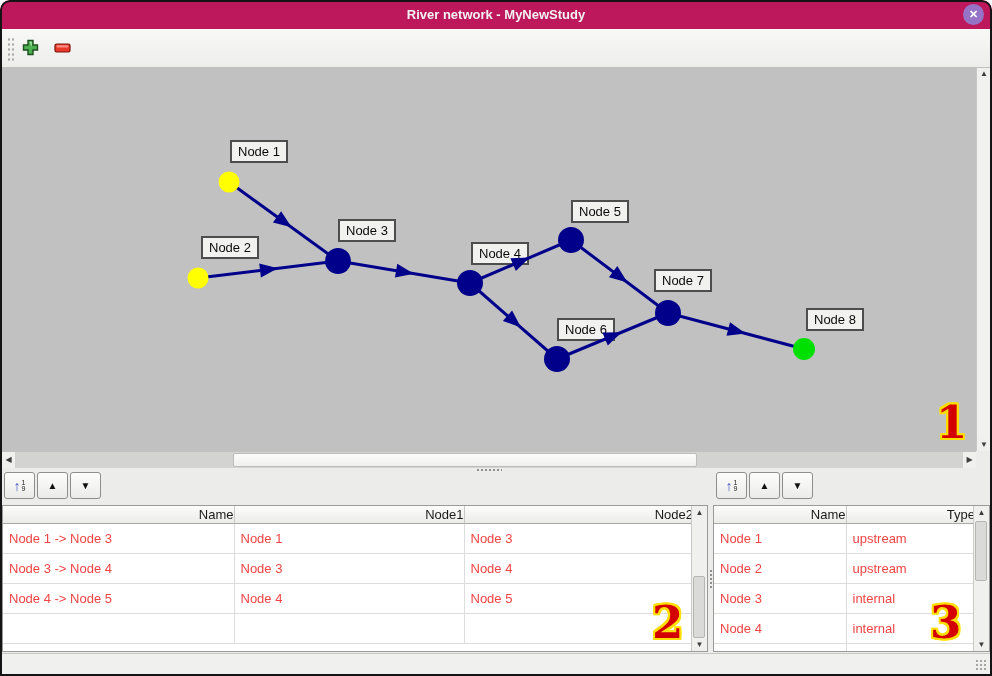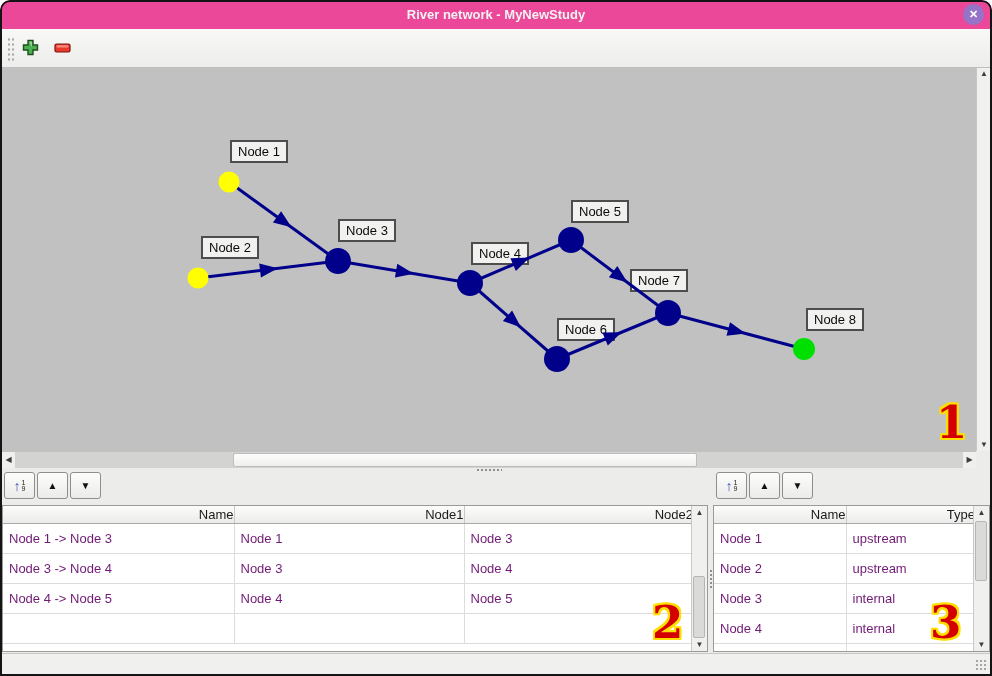--- a/index.html
+++ b/index.html
@@ -7,21 +7,21 @@
     position:relative;width:992px;height:676px;overflow:hidden;
     font-family:"Liberation Sans",sans-serif;background:#ececea;
     border-radius:10px 10px 0 0;
   }
   .frame{
     position:absolute;inset:0;border:2px solid #141414;border-radius:10px 10px 0 0;
     pointer-events:none;z-index:60;
   }
   
   .titlebar{
-    position:absolute;left:0;top:0;width:100%;height:29px;background:#ec4899;
+    position:absolute;left:0;top:0;width:100%;height:29px;background:#be185d;
     border-radius:9px 9px 0 0;display:flex;align-items:center;justify-content:center;z-index:5;
   }
   .title-text{color:#f2f2f2;font-size:13px;font-weight:bold;}
   .close-btn{
     position:absolute;right:8px;top:4px;width:21px;height:21px;border-radius:50%;
     background:#9673c6;display:flex;align-items:center;justify-content:center;
     color:#ffffff;font-size:11px;font-weight:bold;cursor:pointer;
   }
   
   .toolbar{
@@ -98,21 +98,21 @@
     box-sizing:border-box;overflow:hidden;z-index:3;}
   .links-wrap{left:2px;width:706px;}
   .nodes-wrap{left:713px;width:277px;}
   table.grid{border-collapse:collapse;table-layout:fixed;background:#fff;}
   table.grid th{
     height:17px;padding:0;font-size:13px;font-weight:normal;color:#1a1a1a;text-align:right;
     background:linear-gradient(#fcfcfb,#ebebe9);border-right:1px solid #c9c9c7;
     border-bottom:1px solid #a8a8a6;overflow:hidden;white-space:nowrap;
   }
   table.grid td{
-    height:29px;padding:0 0 0 6px;font-size:13px;color:#701a75;background:#fff;
+    height:29px;padding:0 0 0 6px;font-size:13px;color:#ef4444;background:#fff;
     border-right:1px solid #dcdcda;border-bottom:1px solid #dcdcda;
     overflow:hidden;white-space:nowrap;
   }
   table.grid th:last-child,table.grid td:last-child{border-right:none;}
   .tbl-scroll{position:absolute;top:0;bottom:0;right:0;width:15px;background:#f0f0ef;
     border-left:1px solid #c9c9c7;}
   
   .footer{position:absolute;left:0;top:653px;width:992px;height:21px;background:#f0f0ee;
     border-top:1px solid #c7c7c5;z-index:4;}
   .resize-grip{position:absolute;right:4px;bottom:3px;width:13px;height:13px;
@@ -144,21 +144,21 @@
   </svg>
 
   <div class="canvas">
     <div class="node-labels">
         <div class="node-label" style="left: 228px; top: 73px;">Node 1</div>
         <div class="node-label" style="left: 199px; top: 169px;">Node 2</div>
         <div class="node-label" style="left: 336px; top: 152px;">Node 3</div>
         <div class="node-label" style="left: 469px; top: 175px;">Node 4</div>
         <div class="node-label" style="left: 569px; top: 133px;">Node 5</div>
         <div class="node-label" style="left: 555px; top: 251px;">Node 6</div>
-        <div class="node-label" style="left: 628px; top: 202px;">Node 7</div>
+        <div class="node-label" style="left: 652px; top: 202px;">Node 7</div>
         <div class="node-label" style="left: 804px; top: 241px;">Node 8</div>
       </div>
     <svg class="net-svg" width="974" height="384">
         <line x1="227" y1="115" x2="336" y2="194" stroke="#00008b" stroke-width="3"></line>
         <polygon points="10,0 -8,7 -8,-7" transform="translate(281.5,154.5) rotate(35.93349726018383)" fill="#00008b"></polygon>
         <line x1="196" y1="211" x2="336" y2="194" stroke="#00008b" stroke-width="3"></line>
         <polygon points="10,0 -8,7 -8,-7" transform="translate(266,202.5) rotate(-6.923448914810532)" fill="#00008b"></polygon>
         <line x1="336" y1="194" x2="468" y2="216" stroke="#00008b" stroke-width="3"></line>
         <polygon points="10,0 -8,7 -8,-7" transform="translate(402,205) rotate(9.462322208025617)" fill="#00008b"></polygon>
         <line x1="468" y1="216" x2="569" y2="173" stroke="#00008b" stroke-width="3"></line>

